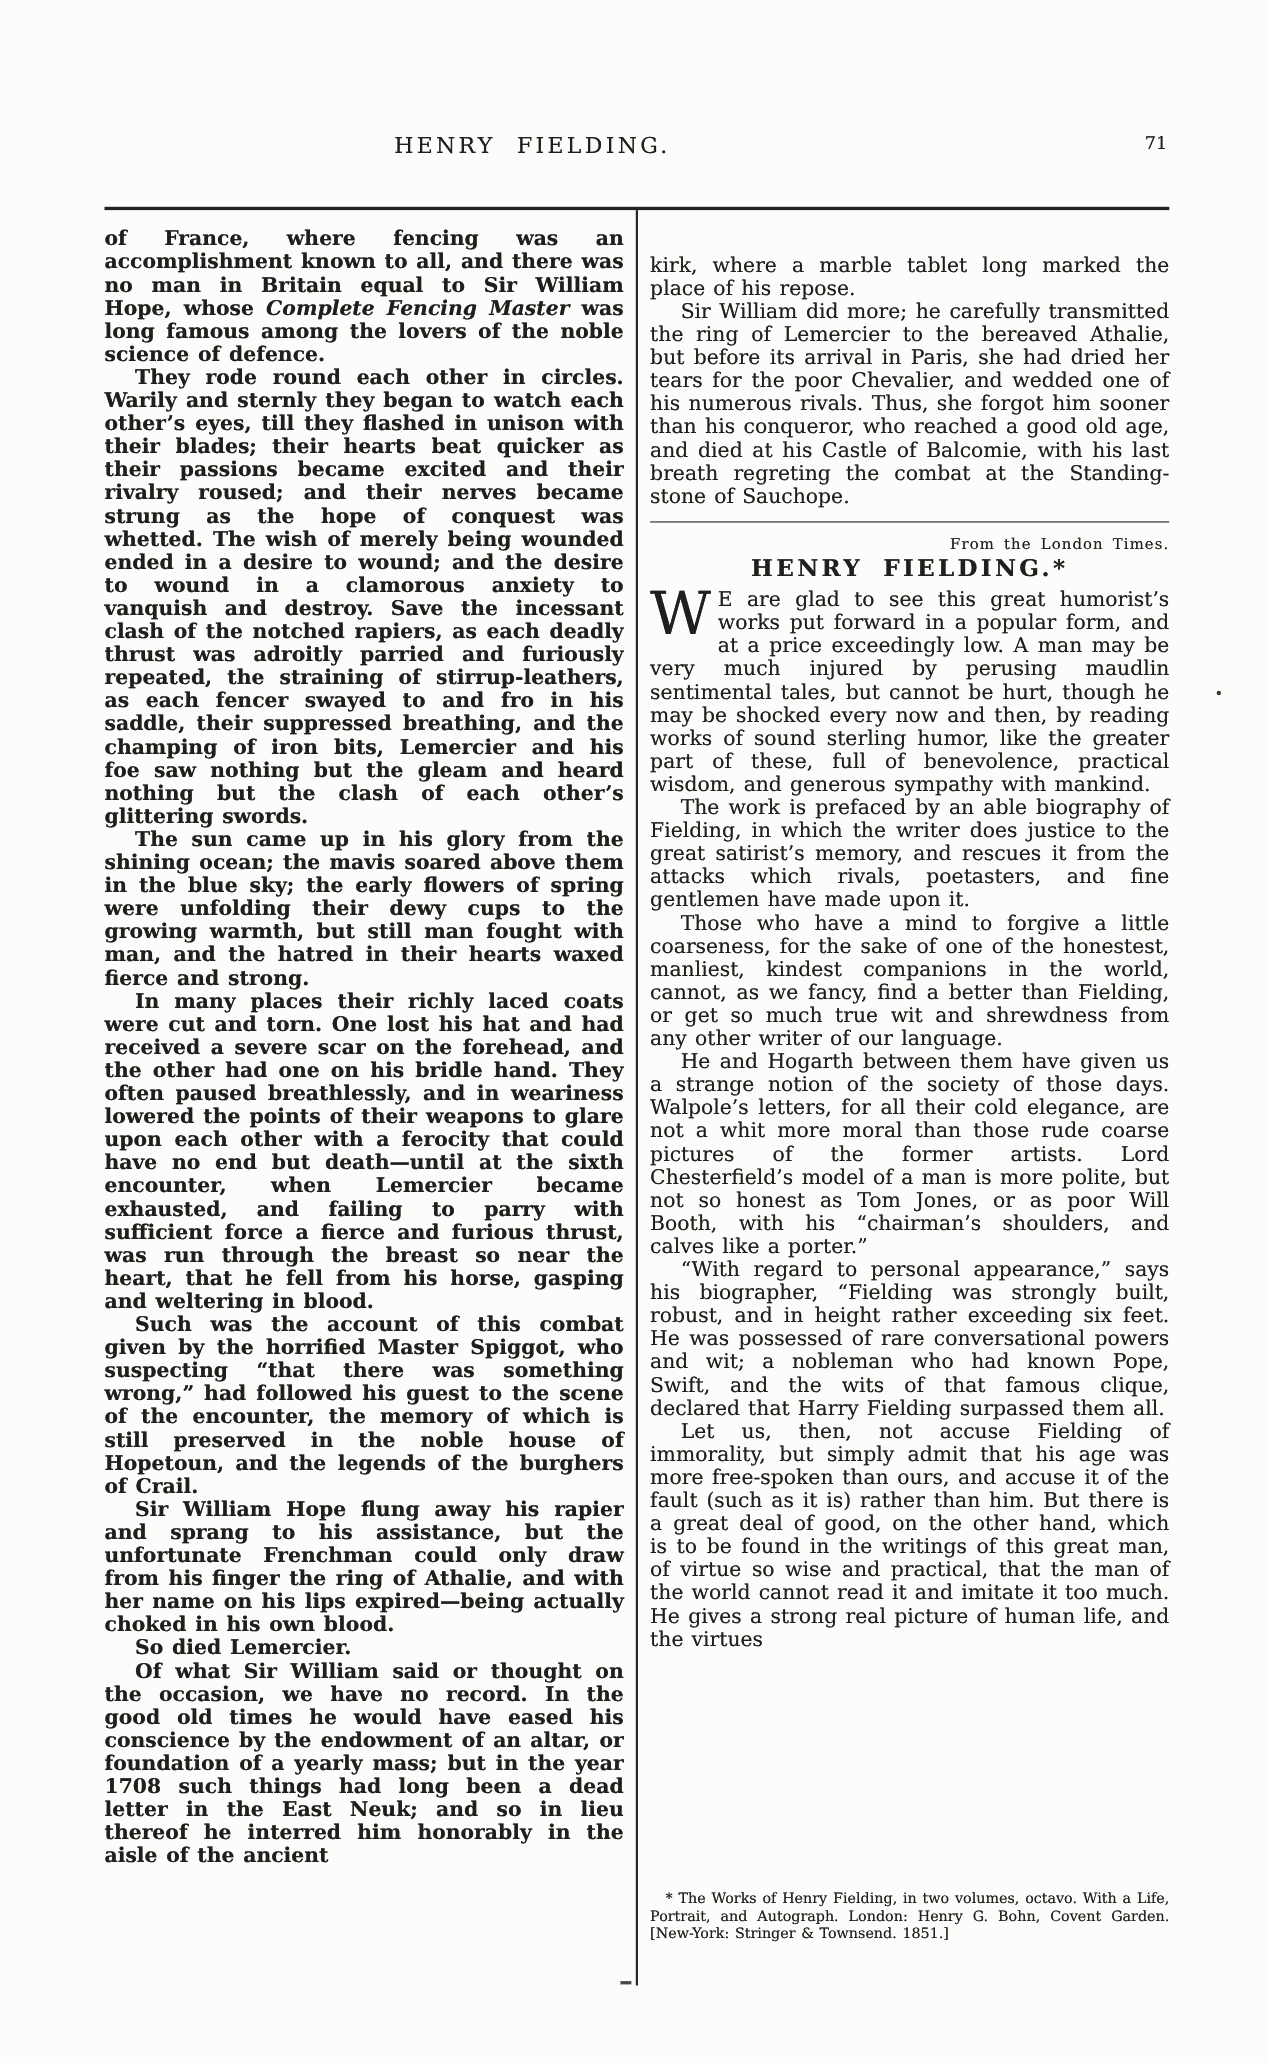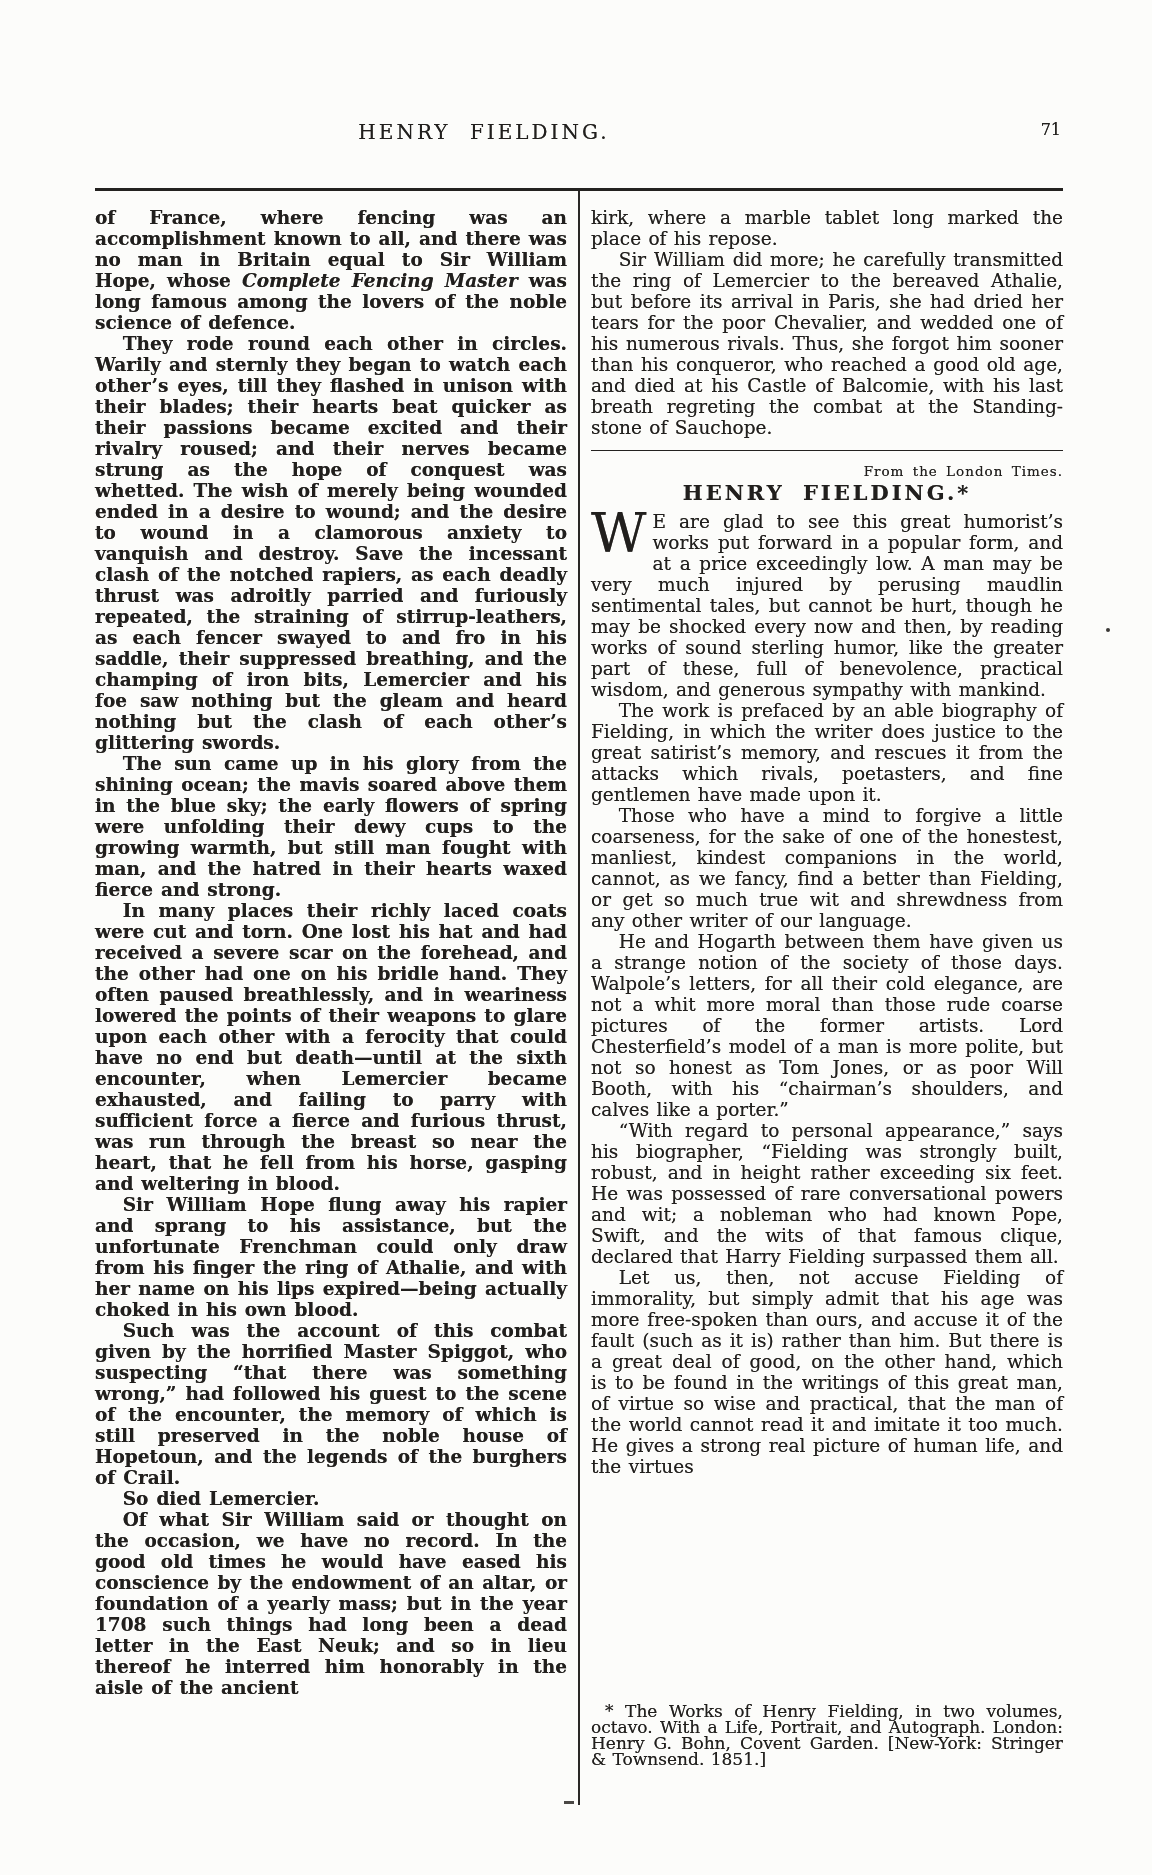--- a/index.html
+++ b/index.html
@@ -49,21 +49,21 @@
   }
   .col { font-size: 18.5px; line-height: 21px; text-align: justify; word-spacing: 1.5px; }
   .col-left { width: 472px; font-weight: bold; }
   .gutter {
     width: 24px;
     display: flex;
     justify-content: center;
     margin-top: -16px;
   }
   .divider { width: 1.5px; background: #2a2826; }
-  .col-right { width: 472px; position: relative; }
+  .col-right { width: 472px; position: relative; margin-top: 24px; }
   .col p { margin: 0; text-indent: 1.5em; }
   .col p.p-first { text-indent: 0; }
   .section-rule {
     height: 1.8px;
     background: #242220;
     margin: 12px 0 10px 0;
   }
   .source-line {
     text-align: right;
     font-size: 13.5px;
@@ -82,21 +82,21 @@
     float: left;
     font-size: 54px;
     line-height: 41px;
     padding: 2px 6px 0 0;
   }
   .footnote {
     position: absolute;
     bottom: 38px;
     left: 0;
     width: 472px;
-    font-size: 17px;
+    font-size: 13px;
     line-height: 16px;
     text-align: justify;
     text-indent: 14px;
     word-spacing: 1px;
   }
   .artifact-dot {
     position: absolute;
     left: 1106px;
     top: 628px;
     width: 4px;
@@ -125,22 +125,22 @@
     </div>
     <div class="header-rule"></div>
 
     <div class="columns">
 
       <div class="col col-left">
         <p class="p-first"><span>of France, where fencing was an accomplishment known to all, and there was no man in Britain equal to Sir William Hope, whose </span><i>Complete Fencing Master</i><span> was long famous among the lovers of the noble science of defence.</span></p>
         <p>They rode round each other in circles. Warily and sternly they began to watch each other’s eyes, till they flashed in unison with their blades; their hearts beat quicker as their passions became excited and their rivalry roused; and their nerves became strung as the hope of conquest was whetted. The wish of merely being wounded ended in a desire to wound; and the desire to wound in a clamorous anxiety to vanquish and destroy. Save the incessant clash of the notched rapiers, as each deadly thrust was adroitly parried and furiously repeated, the straining of stirrup-leathers, as each fencer swayed to and fro in his saddle, their suppressed breathing, and the champing of iron bits, Lemercier and his foe saw nothing but the gleam and heard nothing but the clash of each other’s glittering swords.</p>
         <p>The sun came up in his glory from the shining ocean; the mavis soared above them in the blue sky; the early flowers of spring were unfolding their dewy cups to the growing warmth, but still man fought with man, and the hatred in their hearts waxed fierce and strong.</p>
         <p>In many places their richly laced coats were cut and torn. One lost his hat and had received a severe scar on the forehead, and the other had one on his bridle hand. They often paused breathlessly, and in weariness lowered the points of their weapons to glare upon each other with a ferocity that could have no end but death—until at the sixth encounter, when Lemercier became exhausted, and failing to parry with sufficient force a fierce and furious thrust, was run through the breast so near the heart, that he fell from his horse, gasping and weltering in blood.</p>
+        <p>Such was the account of this combat given by the horrified Master Spiggot, who suspecting “that there was something wrong,” had followed his guest to the scene of the encounter, the memory of which is still preserved in the noble house of Hopetoun, and the legends of the burghers of Crail.</p>
         <p>Sir William Hope flung away his rapier and sprang to his assistance, but the unfortunate Frenchman could only draw from his finger the ring of Athalie, and with her name on his lips expired—being actually choked in his own blood.</p>
-        <p>Such was the account of this combat given by the horrified Master Spiggot, who suspecting “that there was something wrong,” had followed his guest to the scene of the encounter, the memory of which is still preserved in the noble house of Hopetoun, and the legends of the burghers of Crail.</p>
         <p>So died Lemercier.</p>
         <p>Of what Sir William said or thought on the occasion, we have no record. In the good old times he would have eased his conscience by the endowment of an altar, or foundation of a yearly mass; but in the year 1708 such things had long been a dead letter in the East Neuk; and so in lieu thereof he interred him honorably in the aisle of the ancient</p>
       </div>
 
       <div class="gutter">
         <div class="divider"></div>
       </div>
 
       <div class="col col-right">
         <p class="p-first">kirk, where a marble tablet long marked the place of his repose.</p>

